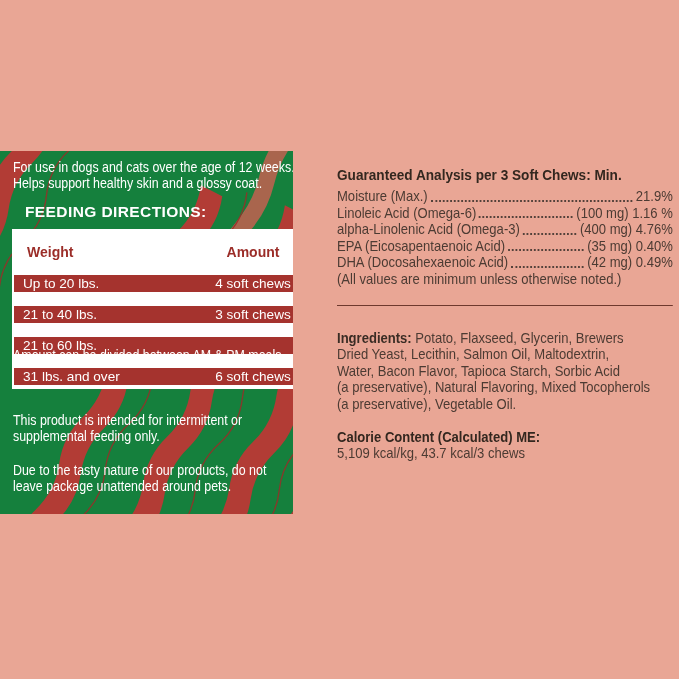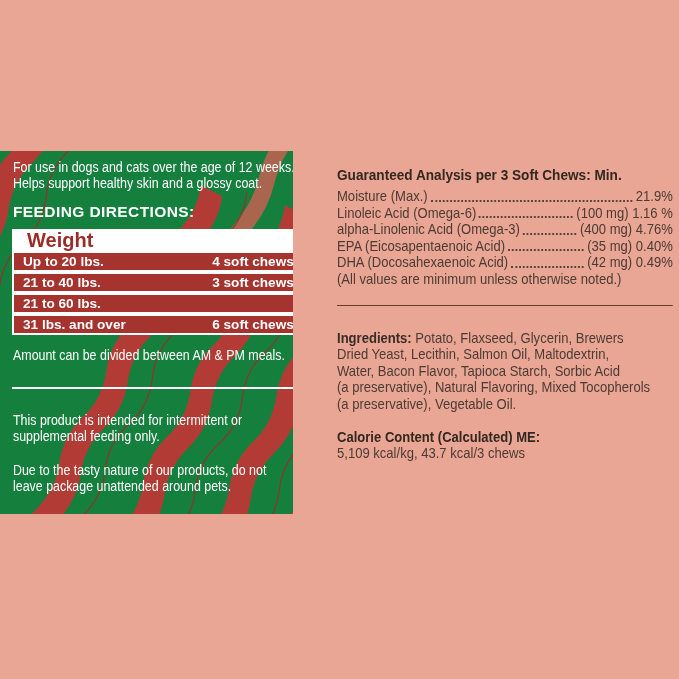--- a/index.html
+++ b/index.html
@@ -10,24 +10,24 @@
   }
   
   .red-panel{
     position:absolute;left:0;top:151px;width:293px;height:363px;
     background:#15803d;color:#FFFFFF;overflow:hidden;
   }
   .bacon{position:absolute;left:0;top:0;}
   .red-panel > .blk{position:absolute;z-index:2;}
   .sq{transform:scaleX(.90);transform-origin:left top;white-space:nowrap;}
   .intro{left:13px;top:9px;font-size:13.8px;line-height:16px;}
-  .fd-heading{left:13px;top:52px;font-size:15.5px;font-weight:bold;letter-spacing:.4px;}
+  .fd-heading{left:25px;top:52px;font-size:15.5px;font-weight:bold;letter-spacing:.4px;}
   .ftable{left:12px;top:78px;width:303px;background:#FFFFFF;padding:2px;}
-  .frow{display:flex;align-items:center;height:17px;background:#A5332E;margin-top:4px;font-size:13.6px;font-weight:bold;}
-  .frow.fhead{background:#FFFFFF;color:#9B2D28;font-weight:bold;height:18px;margin-top:0;font-size:20px;}
+  .frow{display:flex;align-items:center;height:17px;background:#A5332E;margin-top:14px;font-size:13.6px;}
+  .frow.fhead{background:#FFFFFF;color:#9B2D28;font-weight:bold;height:18px;margin-top:12px;font-size:14px;}
   .cw{flex:1;padding-left:9px;}
   .fhead .cw{padding-left:13px;}
   .ca{width:128px;text-align:center;}
   .note{left:13px;top:197px;font-size:13.8px;}
   .wrule{left:12px;top:236px;width:306px;height:2px;background:#FFFFFF;}
   .para{font-size:13.8px;line-height:16px;}
   .p1{left:13px;top:262px;}
   .p2{left:13px;top:312px;}
   
   .right-col{
@@ -81,20 +81,21 @@
     <div class="blk intro sq">
       <div>For use in dogs and cats over the age of 12 weeks.</div>
       <div>Helps support healthy skin and a glossy coat.</div>
     </div>
 
     <div class="blk fd-heading">FEEDING DIRECTIONS:</div>
 
     <div class="blk ftable">
       <div class="frow fhead">
         <span class="cw">Weight</span>
+        <span class="ca">Amount</span>
       </div>
       <div class="frow">
         <span class="cw">Up to 20 lbs.</span>
         <span class="ca">4 soft chews</span>
       </div>
       <div class="frow">
         <span class="cw">21 to 40 lbs.</span>
         <span class="ca">3 soft chews</span>
       </div>
       <div class="frow">

